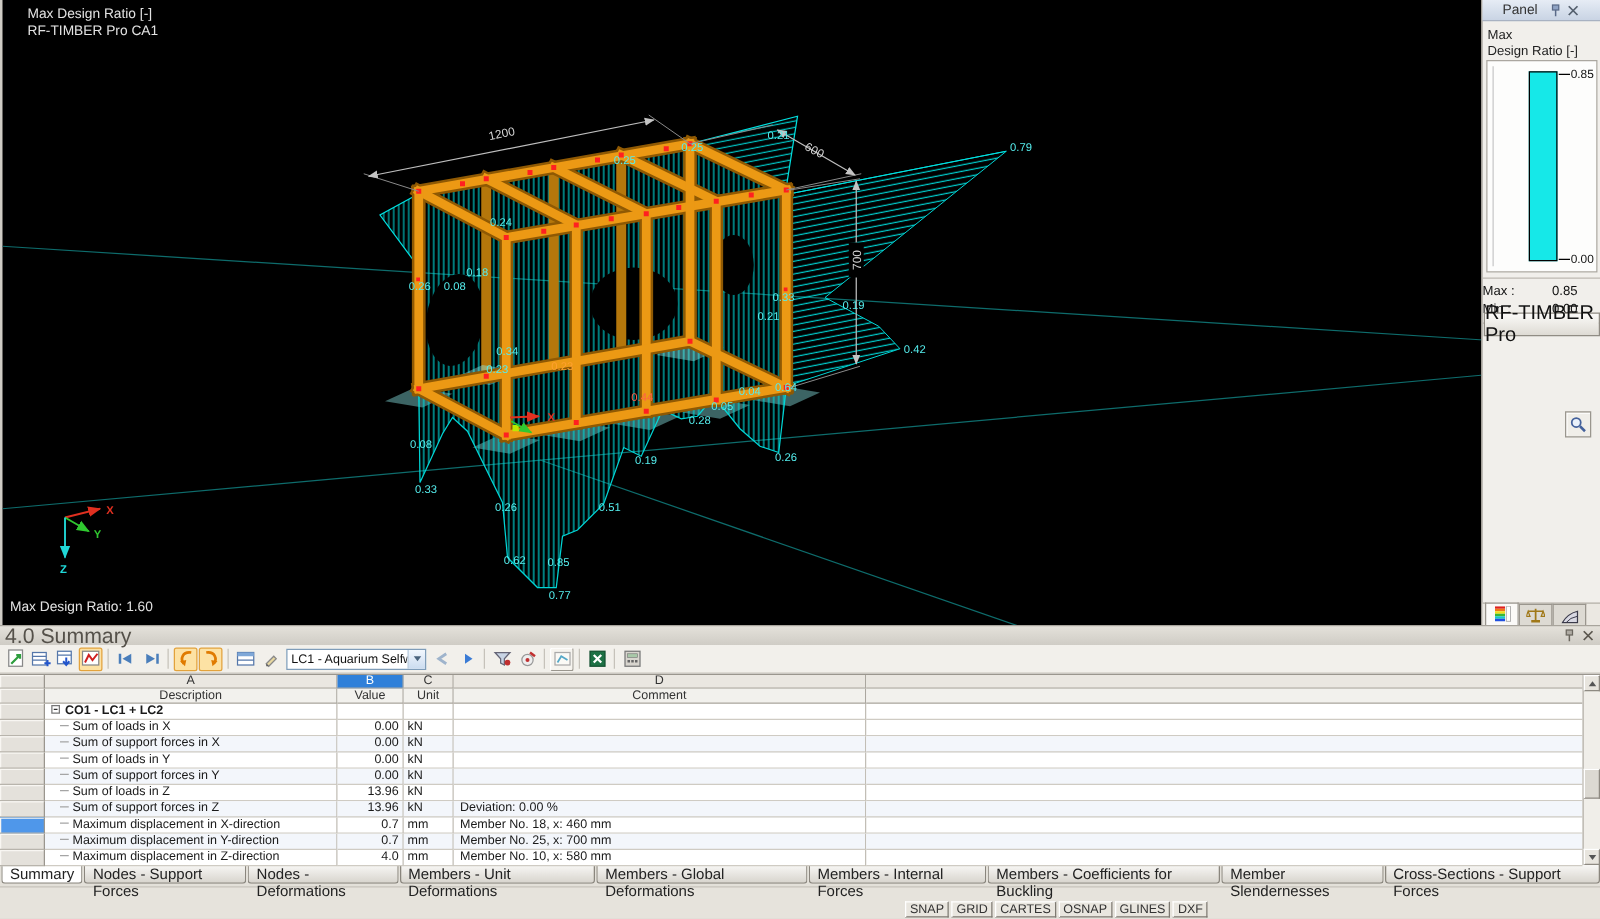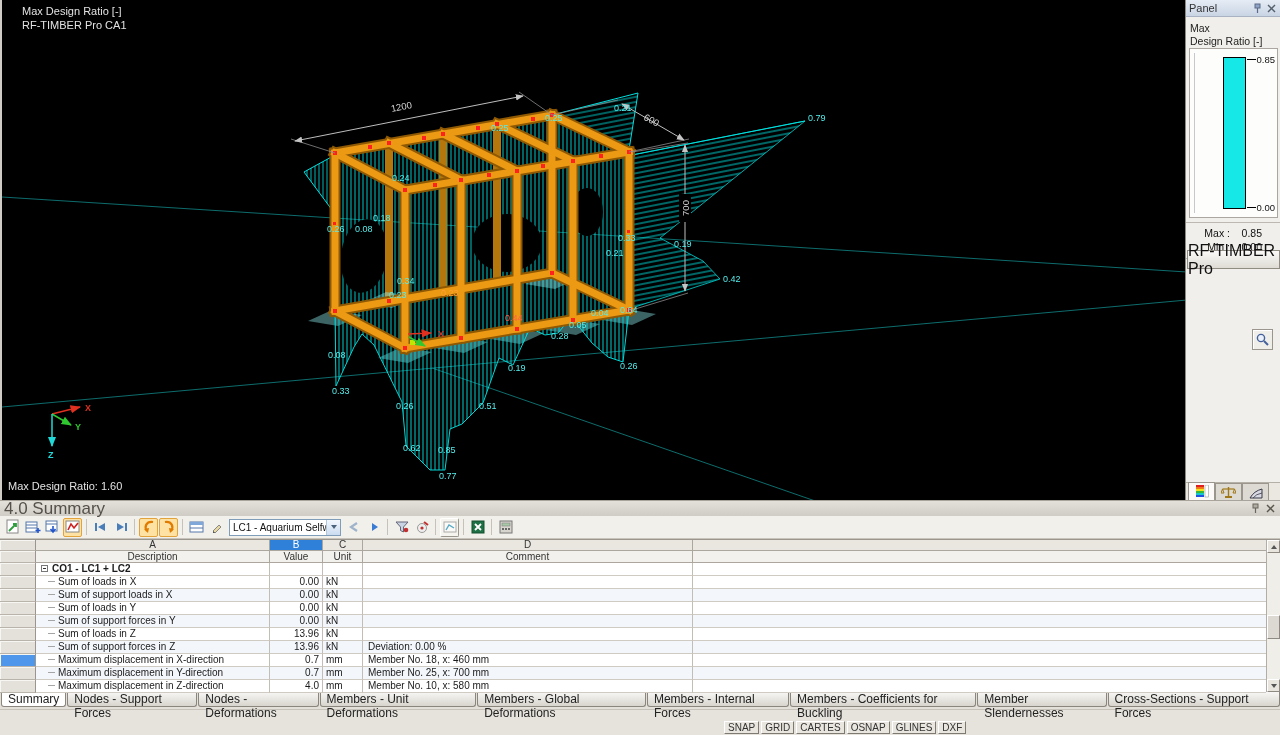--- a/index.html
+++ b/index.html
@@ -17,31 +17,31 @@
   .backpost { stroke:#B5770B; stroke-width:8; stroke-linecap:square; }
   .cyl { stroke:#00E0E0; stroke-width:1; fill:none; }
   .dim { fill:#D6D6D6; font-size:9.5px; text-anchor:middle; }
   .dimline { stroke:#BEBEBE; stroke-width:1; }
   .extline { stroke:#8A8A8A; stroke-width:0.8; }
   .vlbl { font-size:9px; }
   .axlbl { font-size:9px; font-weight:bold; }
 
   
   #panel { position:absolute; left:1185px; top:0; width:95px; height:500px; background:#F1EFEB; border-left:1px solid #8E8A82; }
-  .panel-title { height:17px; background:linear-gradient(#E6ECF5,#C9D4E4); border-bottom:1px solid #A8B2C2; display:flex; align-items:center; padding:0 3px; color:#333; font-size:11px; }
+  .panel-title { height:17px; background:linear-gradient(#E6ECF5,#C9D4E4); border-bottom:1px solid #A8B2C2; display:flex; align-items:center; padding:0 16px; color:#333; font-size:11px; }
   .panel-title .t { flex:1; }
   .scale-box { position:absolute; left:3px; top:48px; width:89px; height:170px; background:#FDFDFC; border:1px solid #ABA7A0; }
   .scale-inner-line { position:absolute; left:4px; top:4px; bottom:4px; width:1px; background:#C8C8C8; }
   .scale-bar { position:absolute; left:33px; top:8px; width:23px; height:152px; background:#16E8E8; border:1px solid #000; }
   .scale-tick { position:absolute; height:1px; width:9px; background:#000; left:57px; }
   .scale-lbl { position:absolute; right:2px; font-size:9.5px; color:#111; }
   .panel-lbl { position:absolute; left:4px; top:22px; color:#222; font-size:10.5px; line-height:13px; }
   .maxmin { position:absolute; left:0; top:222px; width:95px; border-top:1px solid #BDB9B2; border-bottom:1px solid #BDB9B2; padding:3px 0 4px 0; }
   .mm-row { display:flex; font-size:10.5px; color:#111; line-height:14px; }
-  .mm-row .l { width:44px; text-align:right; }
+  .mm-row .l { width:44px; }
   .mm-row .v { width:40px; text-align:right; padding-right:8px; }
   .module-btn { position:absolute; left:1px; top:250px; width:93px; height:19px; background:linear-gradient(#FBFAF8,#DEDBD4); border:1px solid #908C84; font-size:16px; color:#111; display:flex; align-items:center; justify-content:center; }
   .zoom-btn { position:absolute; right:7px; top:329px; width:21px; height:21px; background:#F0EEE9; border:1px solid #9A968E; box-shadow:inset 1px 1px 0 #FFF; display:flex; align-items:center; justify-content:center; }
   .panel-tabs { position:absolute; left:0; bottom:0; width:95px; height:18px; border-top:1px solid #B4B0A8; display:flex; align-items:flex-end; padding-left:2px; background:#EBE8E2; }
   .ptab { width:27px; height:17px; display:flex; align-items:center; justify-content:center; border:1px solid #9A968E; border-bottom:none; background:#DDDAD3; }
   .ptab.active { background:#FBFAF8; height:18px; }
 
   
   #dock { position:absolute; left:0; top:500px; width:1280px; height:235px; background:#EDEAE3; }
   .dock-title { height:16px; background:linear-gradient(#E4E1DA,#CFCCC5); border-top:1px solid #A8A49C; display:flex; align-items:center; padding:0 4px; font-size:17px; color:#55514A; }
@@ -527,21 +527,21 @@
             <div class="trow">
               <div class="c rh"></div>
               <div class="c a"><span class="tree"></span><span>Sum of loads in X</span></div>
               <div class="c b">0.00</div>
               <div class="c u">kN</div>
               <div class="c d"></div>
               <div class="c f"></div>
             </div>
             <div class="trow alt">
               <div class="c rh"></div>
-              <div class="c a"><span class="tree"></span><span>Sum of support loads in X</span></div>
+              <div class="c a"><span class="tree"></span><span>Sum of support forces in X</span></div>
               <div class="c b">0.00</div>
               <div class="c u">kN</div>
               <div class="c d"></div>
               <div class="c f"></div>
             </div>
             <div class="trow">
               <div class="c rh"></div>
               <div class="c a"><span class="tree"></span><span>Sum of loads in Y</span></div>
               <div class="c b">0.00</div>
               <div class="c u">kN</div>

